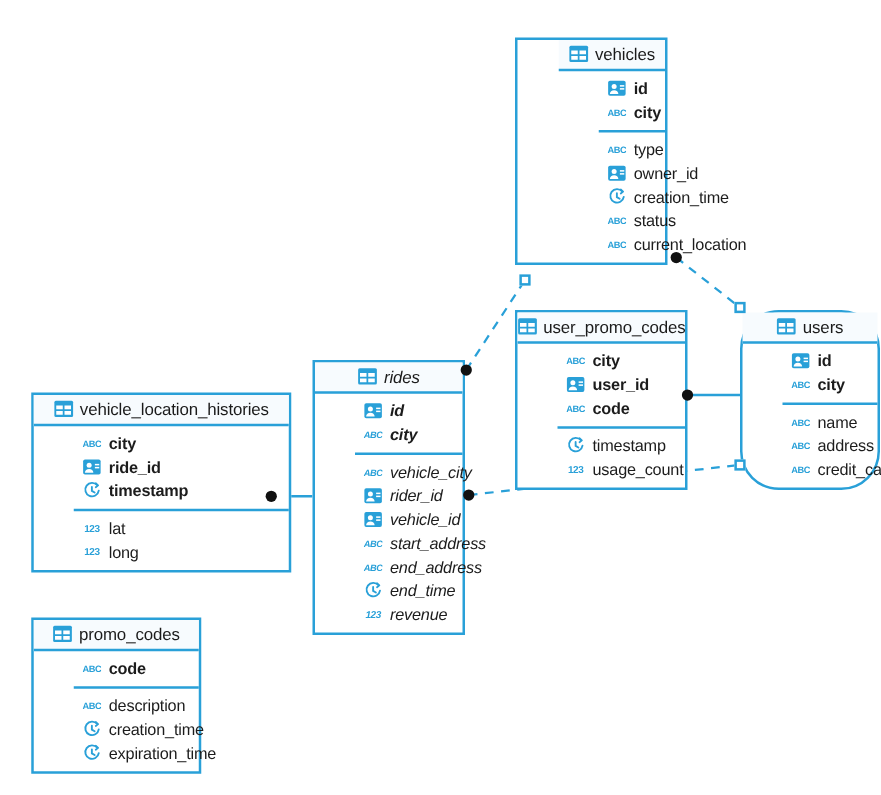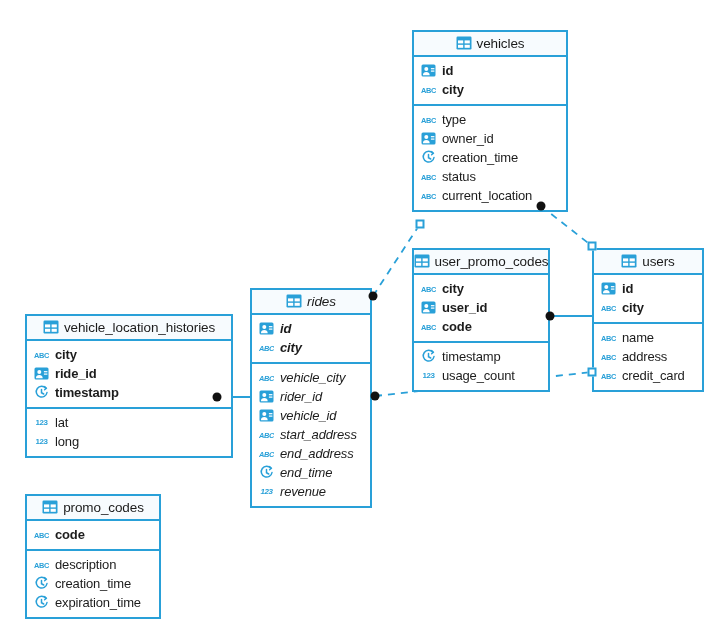--- a/index.html
+++ b/index.html
@@ -51,20 +51,21 @@
     padding: 0 8px;
   }
   .tbl-title {
     font-size: 13.5px;
     color: #1b1b1b;
     white-space: nowrap;
     letter-spacing: -0.1px;
   }
   .sec {
     padding: 4px 0 5px 0;
+    margin-left: 32px;
   }
   .sec.keys {
     border-bottom: 2px solid #29A0D8;
   }
   .row {
     display: flex;
     align-items: center;
     gap: 6px;
     height: 19px;
     padding: 0 7px;
@@ -114,21 +115,21 @@
 <body>
 
 <div id="canvas">
   <svg id="edges" viewBox="0 0 705 636" preserveAspectRatio="none">
       <polyline points="373,296 420,224" fill="none" stroke="#29A0D8" stroke-width="1.8" stroke-dasharray="7,6"></polyline>
       <polyline points="541,206 592,246" fill="none" stroke="#29A0D8" stroke-width="1.8" stroke-dasharray="7,6"></polyline>
       <polyline points="375,396 592,372" fill="none" stroke="#29A0D8" stroke-width="1.8" stroke-dasharray="7,6"></polyline>
       <polyline points="217,397 250,397" fill="none" stroke="#29A0D8" stroke-width="2"></polyline>
       <polyline points="550,316 592,316" fill="none" stroke="#29A0D8" stroke-width="2"></polyline>
     </svg>
-<div class="tbl" style="left: 412px; top: 30px; width: 156px;">
+<div class="tbl" style="left: 412px; top: 30px; width: 122px; padding-left: 33px;">
       <div class="tbl-header">
         <span class="ic">
           <svg width="16" height="14" viewBox="0 0 16 14">
             <rect x="0.5" y="0.5" width="15" height="13" rx="1.2" fill="#29A0D8"></rect>
             <rect x="2" y="4.4" width="5.2" height="3.0" fill="#ffffff"></rect>
             <rect x="8.6" y="4.4" width="5.2" height="3.0" fill="#ffffff"></rect>
             <rect x="2" y="8.8" width="5.2" height="3.0" fill="#ffffff"></rect>
             <rect x="8.6" y="8.8" width="5.2" height="3.0" fill="#ffffff"></rect>
           </svg>
         </span>
@@ -262,21 +263,21 @@
         <div class="row">
           <span class="ic">
             <svg width="15" height="15" viewBox="0 0 15 15">
               <text x="7.5" y="10.4" font-family="Liberation Sans, sans-serif" font-size="8" font-weight="bold" fill="#29A0D8" text-anchor="middle" letter-spacing="-0.4">123</text>
             </svg>
           </span>
           <span class="lbl">usage_count</span>
         </div>
       </div>
     </div>
-    <div class="tbl" style="left: 592px; top: 248px; width: 112px;">
+    <div class="tbl" style="left: 592px; top: 248px; width: 112px; border-radius: 31px;">
       <div class="tbl-header">
         <span class="ic">
           <svg width="16" height="14" viewBox="0 0 16 14">
             <rect x="0.5" y="0.5" width="15" height="13" rx="1.2" fill="#29A0D8"></rect>
             <rect x="2" y="4.4" width="5.2" height="3.0" fill="#ffffff"></rect>
             <rect x="8.6" y="4.4" width="5.2" height="3.0" fill="#ffffff"></rect>
             <rect x="2" y="8.8" width="5.2" height="3.0" fill="#ffffff"></rect>
             <rect x="8.6" y="8.8" width="5.2" height="3.0" fill="#ffffff"></rect>
           </svg>
         </span>

